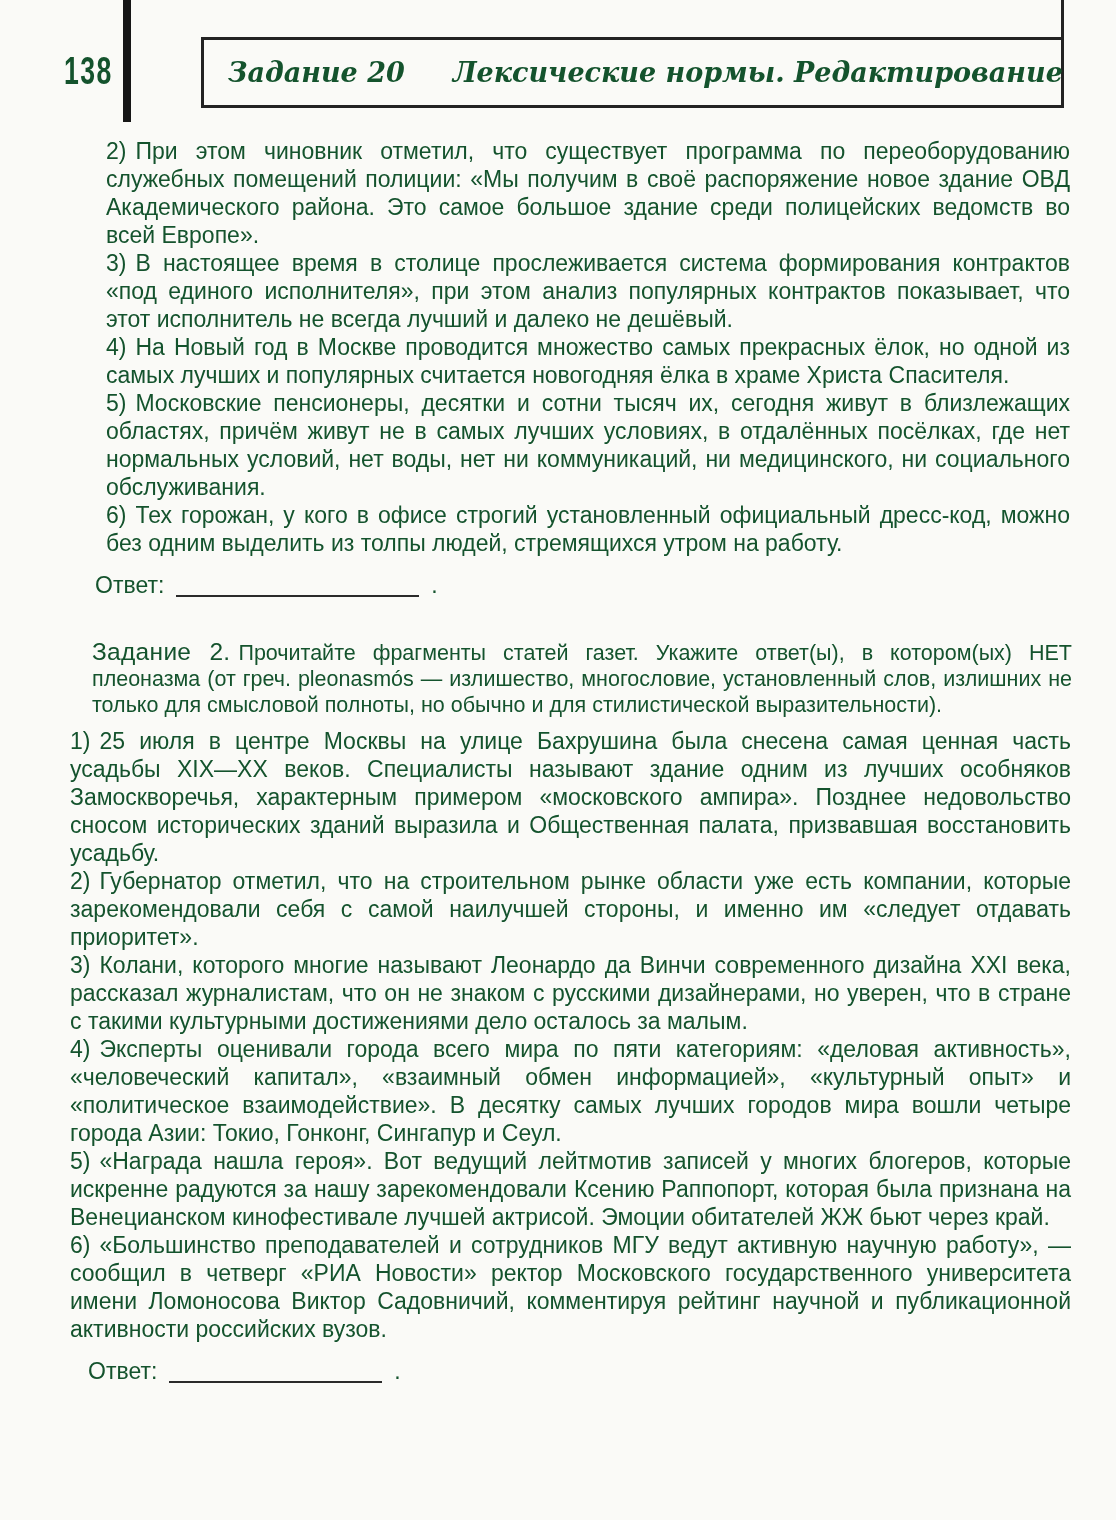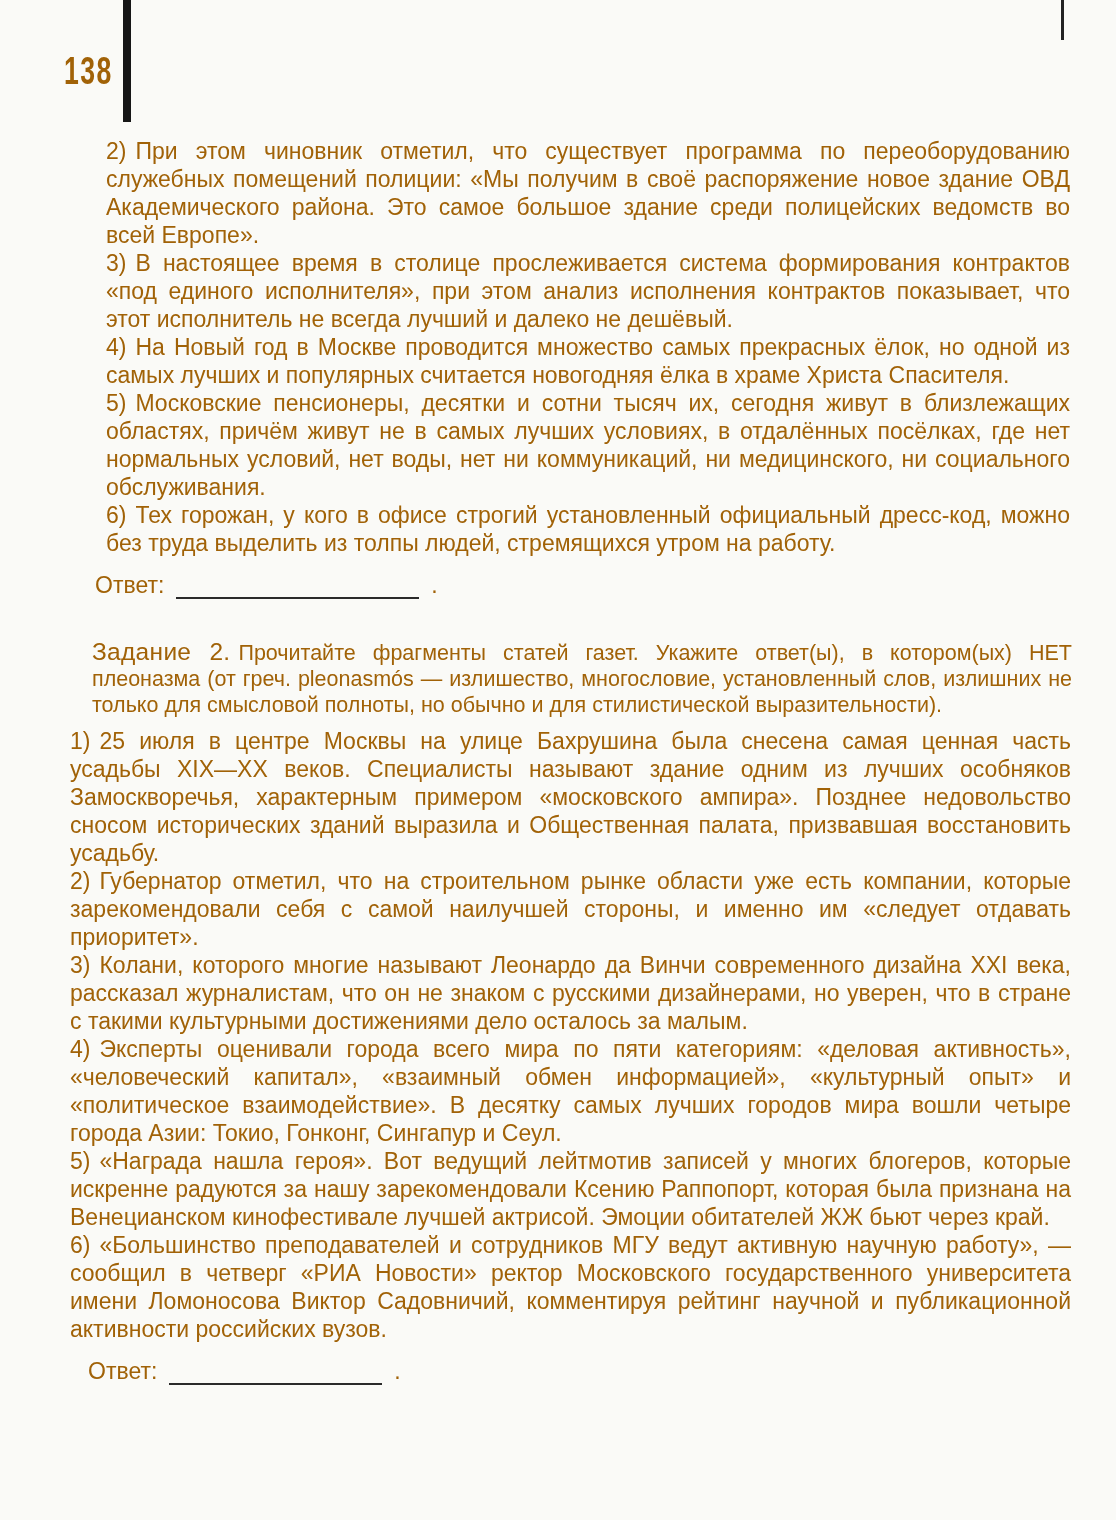--- a/index.html
+++ b/index.html
@@ -1,21 +1,21 @@
 <!DOCTYPE html>
 <html><head>
 <meta charset="utf-8">
 <style>
   html, body { margin:0; padding:0; background:#dedede; }
   .page {
     position:relative;
     width:1116px; height:1520px;
     margin:0 auto;
     background:#fafaf7;
-    color:#a16207;
+    color:#14532d;
     font-family:"Liberation Sans", sans-serif;
     overflow:hidden;
   }
 
   
   .edge-bar {
     position:absolute; left:123px; top:0;
     width:8px; height:122px; background:#161616;
   }
   .page-number {
@@ -47,21 +47,21 @@
     margin:0 38px 0 106px;
     text-align:justify;
     font-size:23px; line-height:28px;
   }
   .items p { margin:0; }
   .num { margin-right:9px; }
 
   .answer-row {
     margin:14px 0 0 95px;
     font-size:23px; line-height:28px;
-    display:flex; align-items:flex-end; gap:12px;
+    display:flex; align-items:flex-start; gap:12px;
   }
   .answer-line {
     display:inline-block; width:243px; height:24px;
     border-bottom:2px solid #2a2a2a;
   }
   .answer-row.second { margin-left:88px; }
   .answer-row.second .answer-line { width:213px; }
 
   .task2-head {
     margin:40px 36px 9px 92px;
@@ -77,30 +77,34 @@
   .items.second { margin-left:70px; margin-right:37px; }
 </style>
 </head>
 <body>
 
 <div class="page">
 
   <div class="edge-bar"></div>
   <div class="page-number">138</div>
 
+  <div class="header-box">
+    <span>Задание 20</span>
+    <span>Лексические нормы. Редактирование</span>
+  </div>
   <div class="top-right-rule"></div>
 
   <div class="content">
 
     <div class="items">
       <p><span class="num">2)</span><span>При этом чиновник отметил, что существует программа по переоборудованию служебных помещений полиции: «Мы получим в своё распоряжение новое здание ОВД Академического района. Это самое большое здание среди полицейских ведомств во всей Европе».</span></p>
-      <p><span class="num">3)</span><span>В настоящее время в столице прослеживается система формирования контрактов «под единого исполнителя», при этом анализ исполнения контрактов показывает, что этот исполнитель не всегда лучший и далеко не дешёвый.</span></p>
+      <p><span class="num">3)</span><span>В настоящее время в столице прослеживается система формирования контрактов «под единого исполнителя», при этом анализ популярных контрактов показывает, что этот исполнитель не всегда лучший и далеко не дешёвый.</span></p>
       <p><span class="num">4)</span><span>На Новый год в Москве проводится множество самых прекрасных ёлок, но одной из самых лучших и популярных считается новогодняя ёлка в храме Христа Спасителя.</span></p>
       <p><span class="num">5)</span><span>Московские пенсионеры, десятки и сотни тысяч их, сегодня живут в близлежащих областях, причём живут не в самых лучших условиях, в отдалённых посёлках, где нет нормальных условий, нет воды, нет ни коммуникаций, ни медицинского, ни социального обслуживания.</span></p>
-      <p><span class="num">6)</span><span>Тех горожан, у кого в офисе строгий установленный официальный дресс-код, можно без труда выделить из толпы людей, стремящихся утром на работу.</span></p>
+      <p><span class="num">6)</span><span>Тех горожан, у кого в офисе строгий установленный официальный дресс-код, можно без одним выделить из толпы людей, стремящихся утром на работу.</span></p>
     </div>
 
     <div class="answer-row">
       <span>Ответ:</span>
       <span class="answer-line"></span>
       <span>.</span>
     </div>
 
     <div class="task2-head">
       <span class="task2-label">Задание 2.</span><span>Прочитайте фрагменты статей газет. Укажите ответ(ы), в котором(ых) НЕТ плеоназма (от греч. </span><span class="it">pleonasmós</span><span> — излишество, многословие, установленный слов, излишних не только для смысловой полноты, но обычно и для стилистической выразительности).</span>

